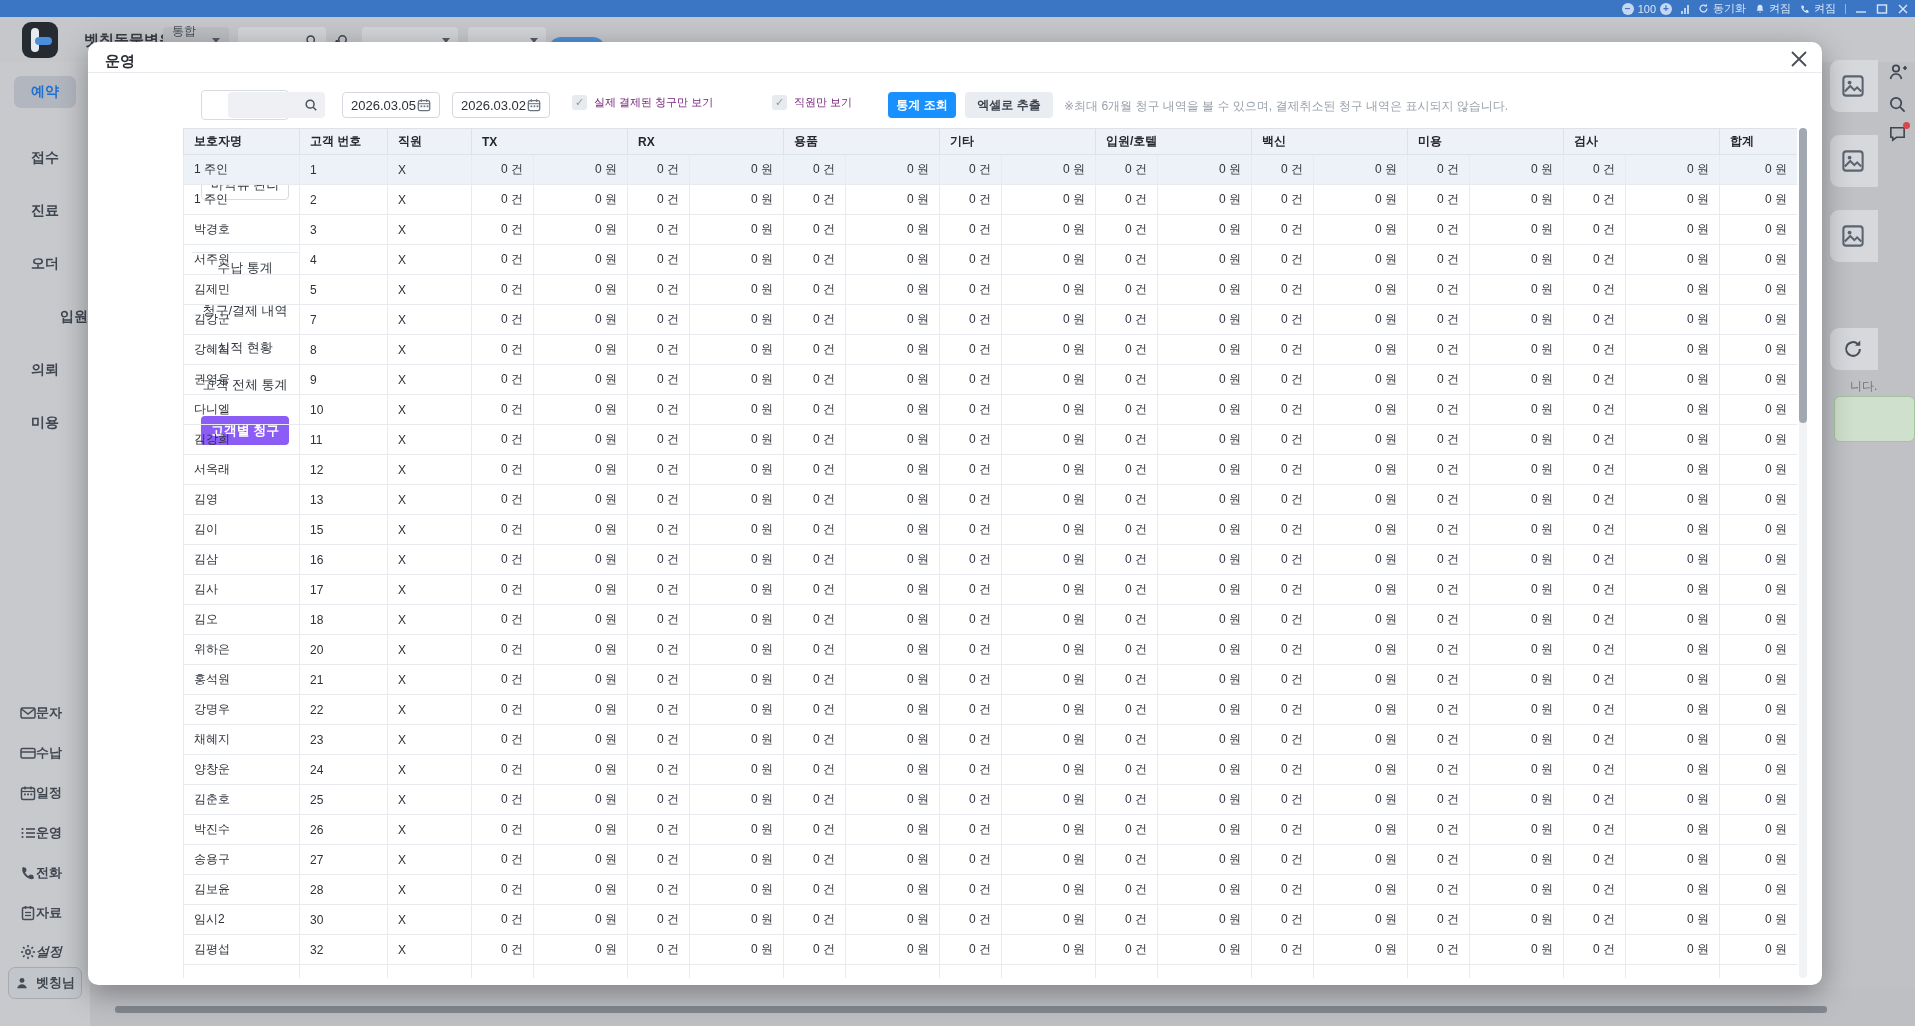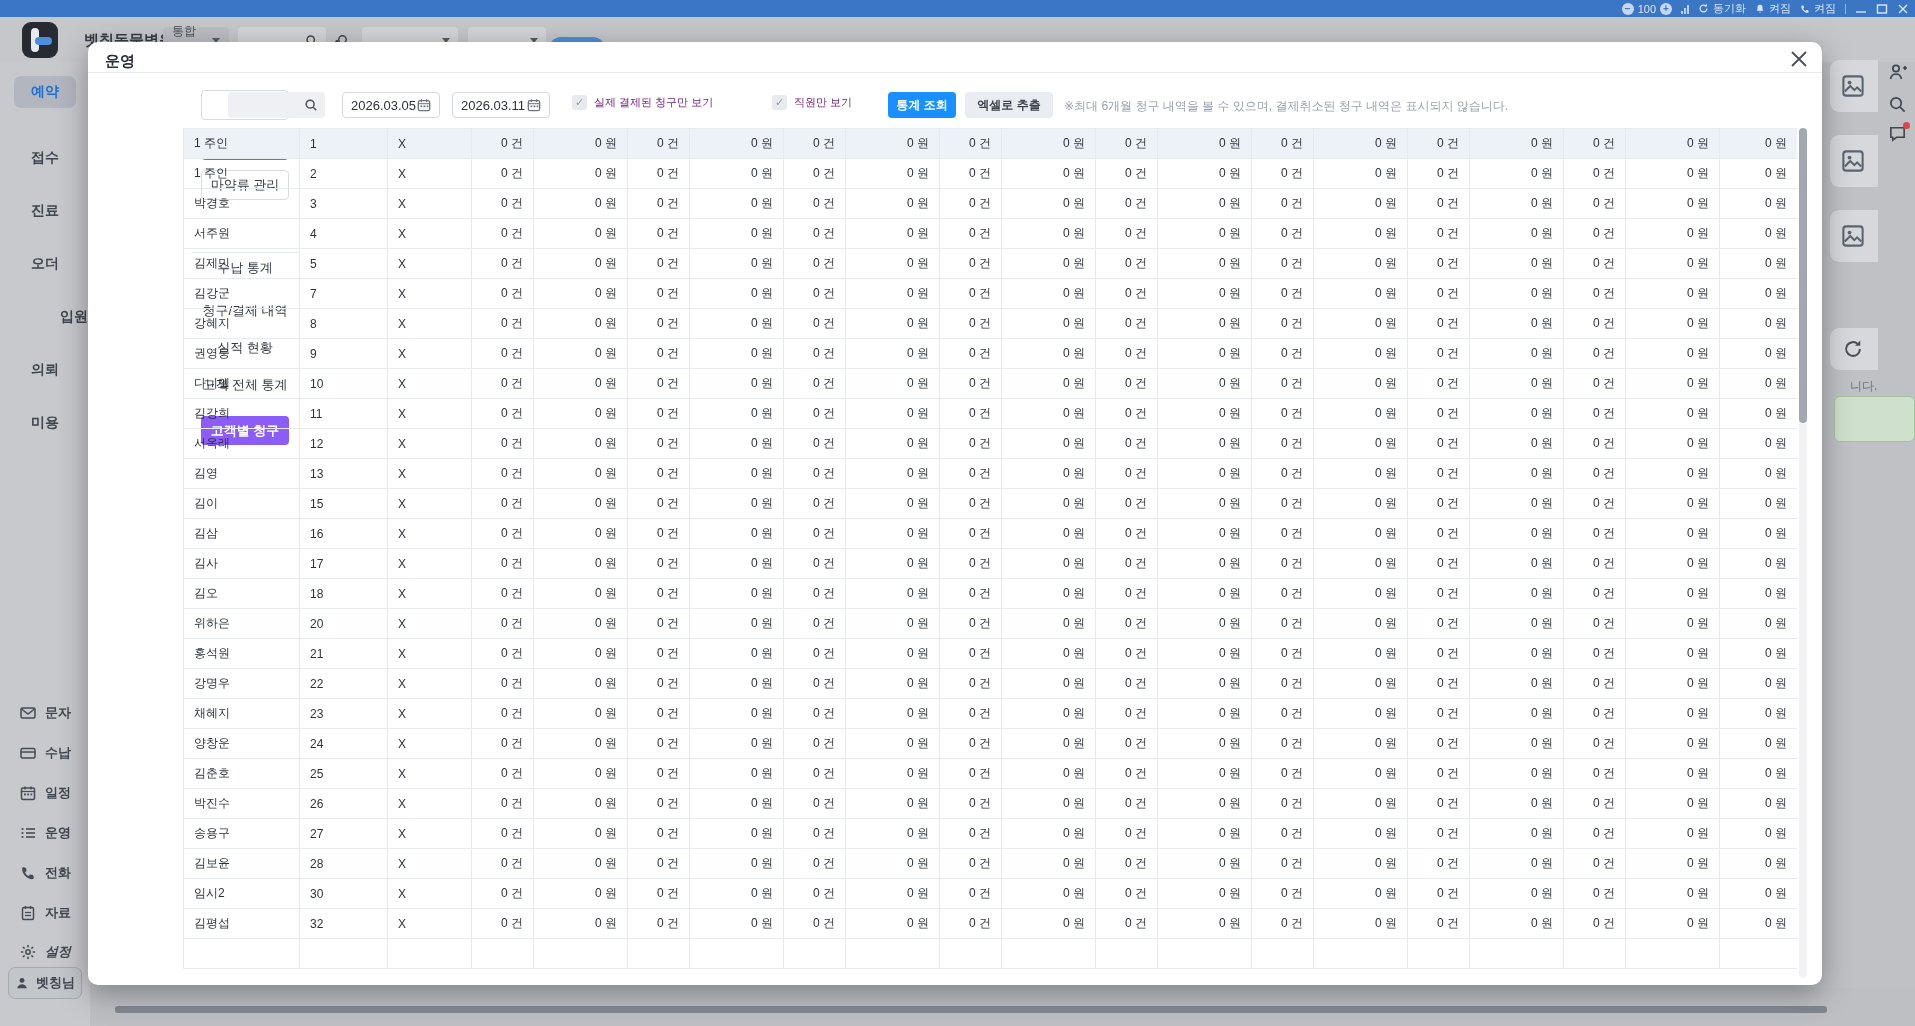--- a/index.html
+++ b/index.html
@@ -27,21 +27,21 @@
   .clinic { left:84px; top:14px; font-size:15px; font-weight:bold; color:#373c44; }
   .hdr-pill { height:26px; border-radius:4px; background:#bcbec3; color:#474d55; font-size:12px; display:flex; align-items:center; padding:0 9px; gap:6px; top:10px; }
   .hdr-input { height:26px; border-radius:4px; background:#d3d5d9; top:10px; display:flex; align-items:center; justify-content:flex-end; padding:0 8px; }
   .caret { width:0; height:0; border-left:4px solid transparent; border-right:4px solid transparent; border-top:5px solid #565c64; }
   .recept-pill { left:548px; top:20px; width:58px; height:27px; border-radius:14px; background:#4e8fd6; color:#e8f0fa; font-size:12px; font-weight:bold; display:flex; align-items:center; justify-content:center; z-index:5; }
 
   
   .sidebar { left:0; top:62px; width:90px; height:964px; background:#c7c9cd; z-index:4; }
   .side-top-item { left:0; width:90px; text-align:center; font-size:14px; font-weight:bold; color:#3f4650; cursor:pointer; }
   .side-active-chip { left:14px; width:62px; height:32px; border-radius:7px; background:#b2b6be; color:#1f6fd0; font-size:14px; font-weight:bold; display:flex; align-items:center; justify-content:center; }
-  .side-bot-item { left:20px; width:70px; display:flex; align-items:center; gap:9px; color:#40464f; font-size:13px; font-weight:bold; cursor:pointer; }
+  .side-bot-item { left:20px; width:70px; display:flex; align-items:center; color:#40464f; font-size:13px; font-weight:bold; cursor:pointer; }
   .side-user-box { left:8px; width:74px; height:32px; border:1px solid #a6aab1; background:#c2c5ca; border-radius:7px; display:flex; align-items:center; justify-content:center; gap:7px; color:#40464f; font-size:13px; font-weight:bold; }
   .sicon { width:16px; height:16px; flex:0 0 16px; }
 
   
   .bg-card { left:1830px; width:48px; background:#d6d8dc; border-radius:9px 0 0 9px; }
   .frag-text { left:1850px; top:378px; font-size:12px; color:#6c727a; }
   .frag-green { left:1834px; top:396px; width:81px; height:46px; background:#cfe0cc; border:1px solid #a3c49f; border-radius:6px; }
   .right-strip-icon { left:1888px; width:20px; height:20px; }
   .red-dot { position:absolute; right:-2px; top:-2px; width:7px; height:7px; border-radius:50%; background:#d84848; }
 
@@ -358,21 +358,21 @@
         <rect x="1.5" y="3" width="13" height="11.5" rx="2" fill="none" stroke="#6b7380" stroke-width="1.5"></rect>
         <line x1="5" y1="1.5" x2="5" y2="4.5" stroke="#6b7380" stroke-width="1.5"></line>
         <line x1="11" y1="1.5" x2="11" y2="4.5" stroke="#6b7380" stroke-width="1.5"></line>
         <line x1="1.5" y1="6.5" x2="14.5" y2="6.5" stroke="#6b7380" stroke-width="1.2"></line>
         <rect x="4" y="8.5" width="2" height="2" fill="#6b7380"></rect>
         <rect x="7.5" y="8.5" width="2" height="2" fill="#6b7380"></rect>
         <rect x="11" y="8.5" width="2" height="2" fill="#6b7380"></rect>
       </svg>
   </div>
   <div class="abs date-box" style="left:364px;">
-    <span>2026.03.11</span>
+    <span>2026.03.02</span>
     <svg width="14" height="14" viewBox="0 0 16 16">
         <rect x="1.5" y="3" width="13" height="11.5" rx="2" fill="none" stroke="#6b7380" stroke-width="1.5"></rect>
         <line x1="5" y1="1.5" x2="5" y2="4.5" stroke="#6b7380" stroke-width="1.5"></line>
         <line x1="11" y1="1.5" x2="11" y2="4.5" stroke="#6b7380" stroke-width="1.5"></line>
         <line x1="1.5" y1="6.5" x2="14.5" y2="6.5" stroke="#6b7380" stroke-width="1.2"></line>
         <rect x="4" y="8.5" width="2" height="2" fill="#6b7380"></rect>
         <rect x="7.5" y="8.5" width="2" height="2" fill="#6b7380"></rect>
         <rect x="11" y="8.5" width="2" height="2" fill="#6b7380"></rect>
       </svg>
   </div>
@@ -406,20 +406,34 @@
           <col style="width:94px">
           <col style="width:62px">
           <col style="width:94px">
           <col style="width:62px">
           <col style="width:94px">
           <col style="width:62px">
           <col style="width:94px">
           <col style="width:78px">
         </colgroup>
         <tbody>
+          <tr>
+            <th>보호자명</th>
+            <th>고객 번호</th>
+            <th>직원</th>
+            <th colspan="2">TX</th>
+            <th colspan="2">RX</th>
+            <th colspan="2">용품</th>
+            <th colspan="2">기타</th>
+            <th colspan="2">입원/호텔</th>
+            <th colspan="2">백신</th>
+            <th colspan="2">미용</th>
+            <th colspan="2">검사</th>
+            <th>합계</th>
+          </tr>
           <tr class="first">
             <td>1 주인</td>
             <td>1</td>
             <td>X</td>
             <td class="num">0 건</td>
             <td class="num">0 원</td>
             <td class="num">0 건</td>
             <td class="num">0 원</td>
             <td class="num">0 건</td>
             <td class="num">0 원</td>

